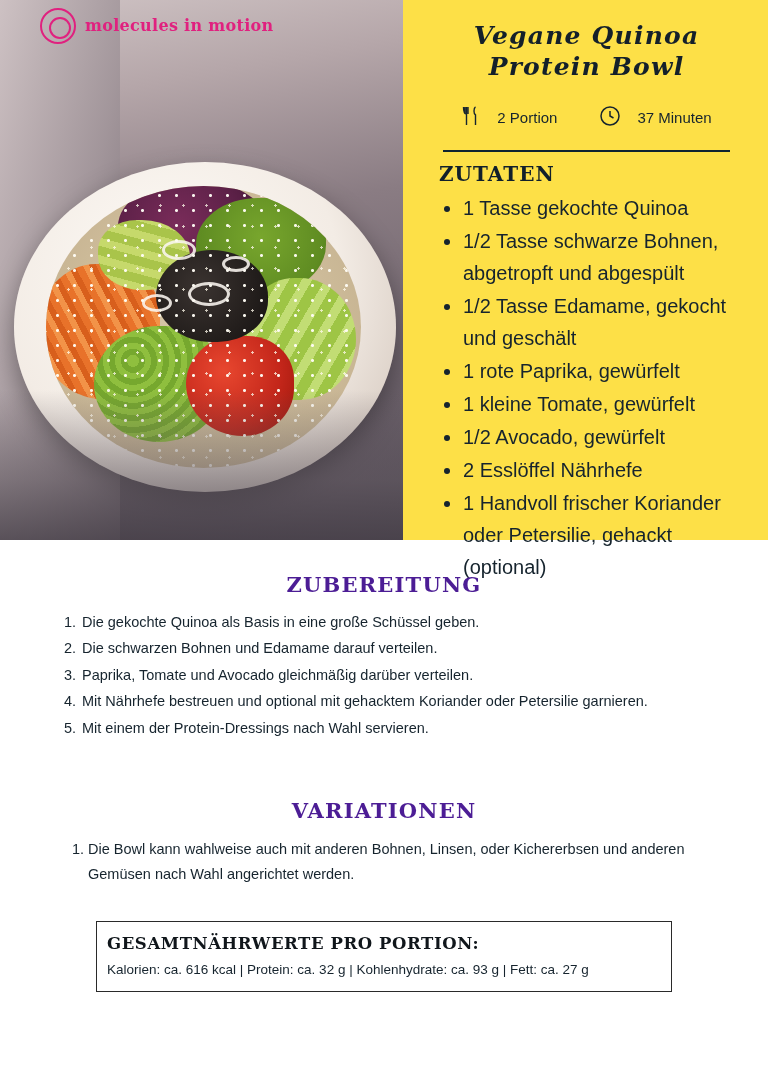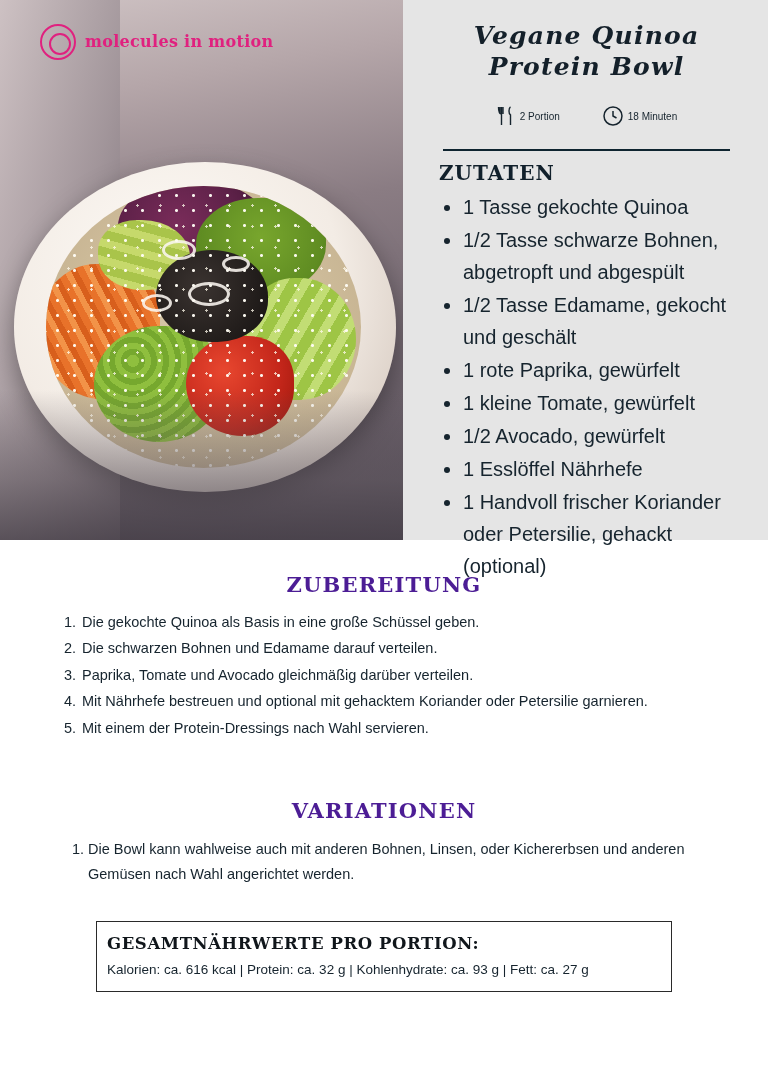--- a/index.html
+++ b/index.html
@@ -132,21 +132,21 @@
     position: absolute;
     inset: 0;
     background-image:
       radial-gradient(circle, rgba(255,253,245,.95) 0 1.3px, transparent 1.6px),
       radial-gradient(circle, rgba(255,250,235,.75) 0 1.1px, transparent 1.4px);
     background-size: 17px 15px, 23px 21px;
     background-position: 3px 2px, 11px 9px;
   }
   .logo {
     position: absolute;
-    left: 40px; top: 24px;
+    left: 40px; top: 8px;
     display: flex;
     align-items: center;
     gap: 9px;
   }
   .logo-mark {
     width: 36px; height: 36px;
     border-radius: 50%;
     border: 2.5px solid #e0217f;
     position: relative;
   }
@@ -164,21 +164,21 @@
     font-size: 16px;
     font-weight: bold;
     line-height: 1.12;
     letter-spacing: .3px;
   }
 
   
   .card {
     width: 365px;
     height: 540px;
-    background: #e5e5e5;
+    background: #fde047;
     padding: 16px 20px 10px 22px;
   }
   .recipe-title {
     font-family: "DejaVu Serif", serif;
     font-style: italic;
     font-size: 25px;
     font-weight: bold;
     text-align: center;
     line-height: 1.25;
     letter-spacing: 1.2px;
@@ -188,22 +188,22 @@
   .meta {
     display: flex;
     justify-content: center;
     align-items: center;
     gap: 42px;
     margin-top: 22px;
   }
   .meta-item {
     display: flex;
     align-items: center;
-    gap: 4px;
-    font-size: 10px;
+    gap: 16px;
+    font-size: 15px;
     color: #16242e;
   }
   .divider {
     height: 2px;
     background: #0f2430;
     margin: 20px 18px 0 18px;
   }
   .zutaten-head {
     font-family: "DejaVu Serif", serif;
     font-size: 20px;
@@ -315,36 +315,36 @@
         </span>
         <span>2 Portion</span>
       </div>
       <div class="meta-item">
         <span>
           <svg width="22" height="22" viewBox="0 0 22 22" fill="none" stroke="#16242e" stroke-width="1.5">
             <circle cx="11" cy="11" r="9"></circle>
             <path d="M11 6 L11 11 L14.5 13"></path>
           </svg>
         </span>
-        <span>18 Minuten</span>
+        <span>37 Minuten</span>
       </div>
     </div>
 
     <div class="divider"></div>
 
     <div class="zutaten-head">ZUTATEN</div>
 
     <ul class="ing-list">
       <li>1 Tasse gekochte Quinoa</li>
       <li>1/2 Tasse schwarze Bohnen, abgetropft und abgespült</li>
       <li>1/2 Tasse Edamame, gekocht und geschält</li>
       <li>1 rote Paprika, gewürfelt</li>
       <li>1 kleine Tomate, gewürfelt</li>
       <li>1/2 Avocado, gewürfelt</li>
-      <li>1 Esslöffel Nährhefe</li>
+      <li>2 Esslöffel Nährhefe</li>
       <li>1 Handvoll frischer Koriander oder Petersilie, gehackt (optional)</li>
     </ul>
   </div>
 </div>
 
 <div class="bottom">
 
   <div class="sp-zub">
     <div class="section-head">ZUBEREITUNG</div>
     <ol class="steps">

